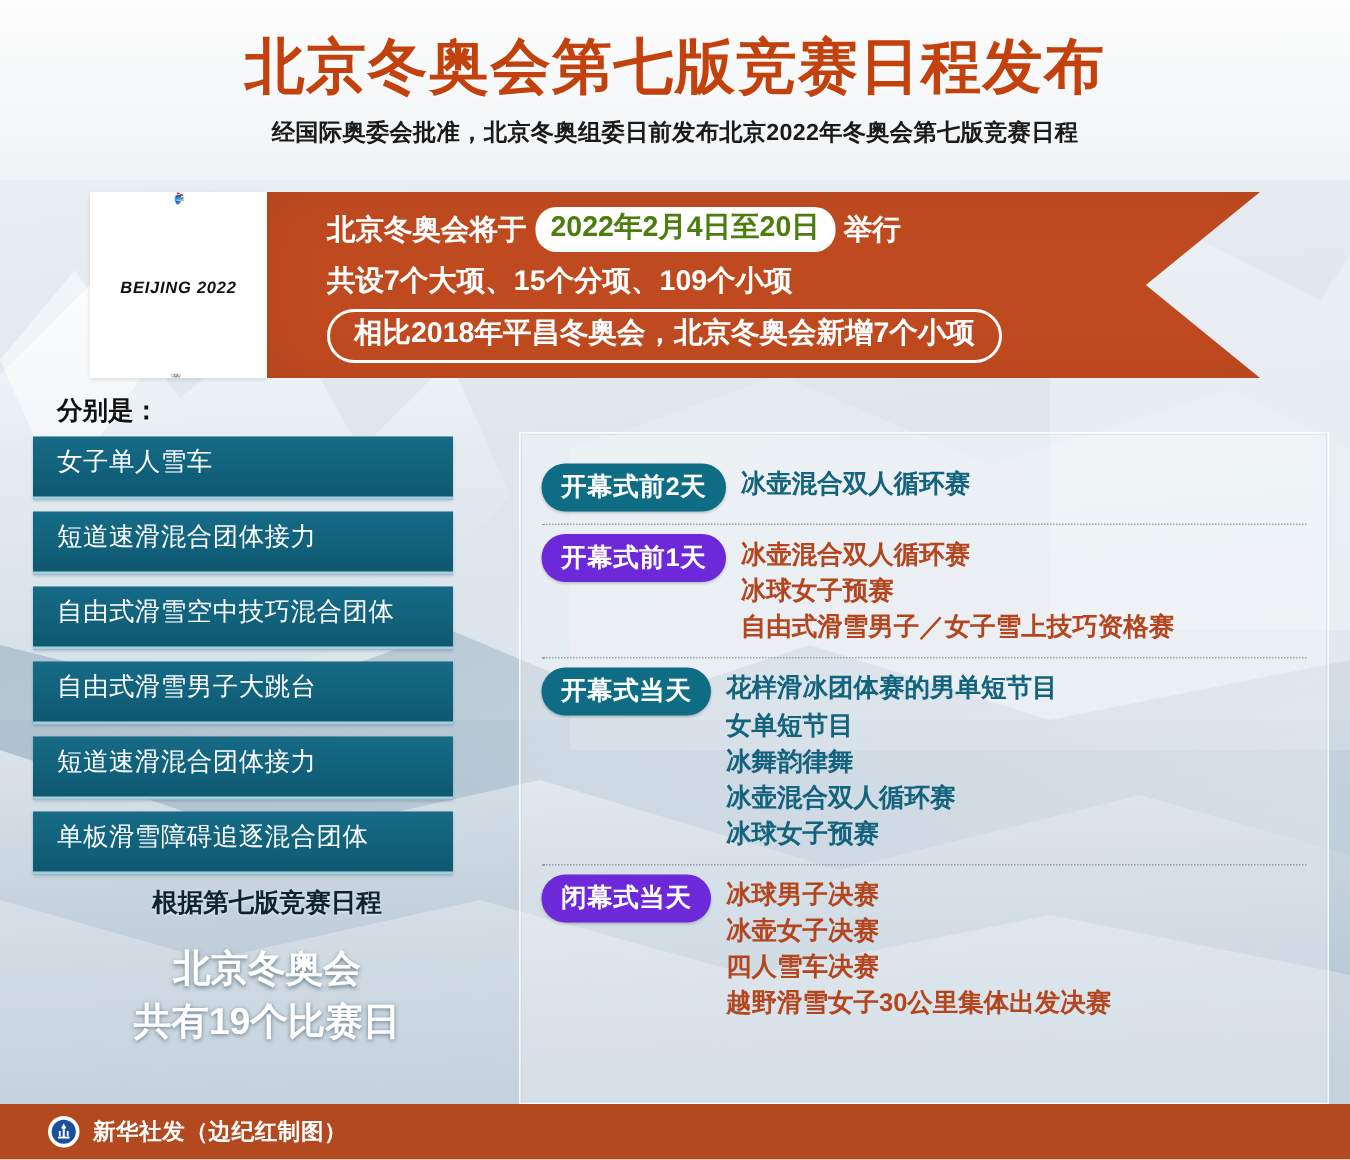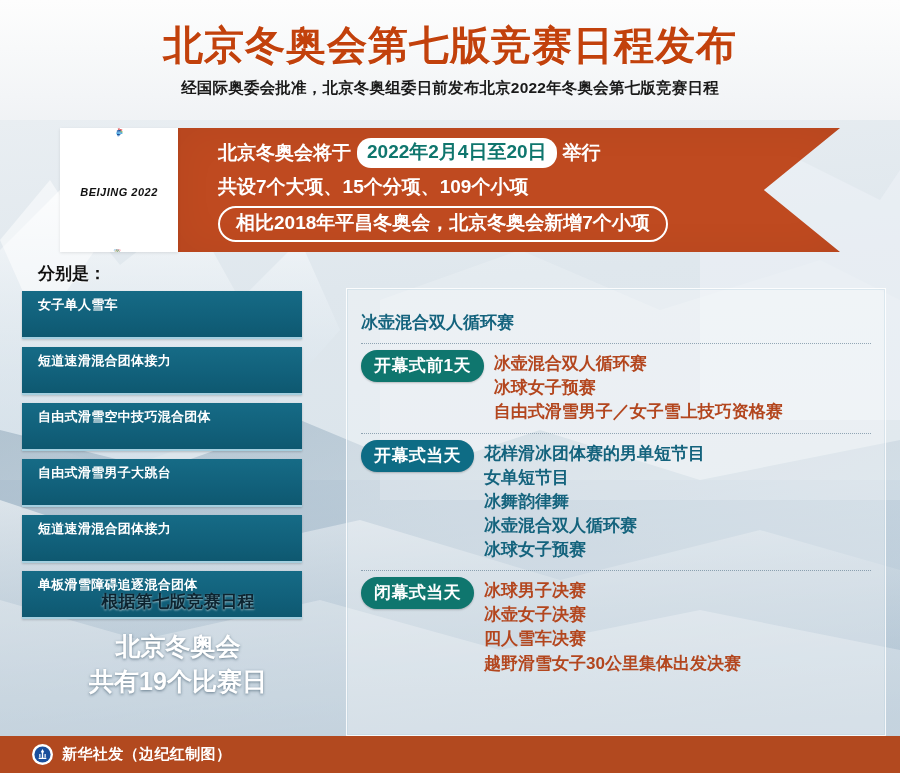--- a/index.html
+++ b/index.html
@@ -63,41 +63,41 @@
     clip-path: polygon(0 0, 100% 0, 88.5% 50%, 100% 100%, 0 100%);
     box-shadow: inset 0 0 40px rgba(0,0,0,.05);
   }
   .banner-lines {
     position: absolute; left: 150px; top: 0; width: 620px; height: 124px; z-index: 5;
     display: flex; flex-direction: column; justify-content: center; gap: 6px;
     padding-left: 8px;
   }
   .bline { display: flex; align-items: center; color: #fff; font-size: 19px; font-weight: bold; white-space: nowrap; }
   .pill-solid {
-    display: inline-block; background: #ffffff; color: #0f766e;
+    display: inline-block; background: #ffffff; color: #4d7c0f;
     border-radius: 14px; padding: 1px 10px 3px; margin: 0 6px;
     font-weight: bold; font-size: 19px; line-height: 1.35;
   }
   .pill-outline {
     display: inline-block; border: 2px solid #ffffff; color: #ffffff;
     border-radius: 18px; padding: 2px 16px 4px; font-weight: bold; font-size: 19px;
     line-height: 1.35;
   }
   .bline em { font-style: normal; }
 
   
   .left-col { position: absolute; left: 22px; top: 262px; width: 280px; z-index: 3; }
   .left-head {
     font-size: 17px; font-weight: bold; color: #111; margin-left: 16px; margin-bottom: 6px;
     text-shadow: 0 1px 1px rgba(255,255,255,.75);
   }
   .ev-bar {
     position: relative; background: linear-gradient(180deg,#166b86 0%, #11607a 60%, #0e5870 100%);
-    color: #ffffff; font-size: 13px; font-weight: bold;
-    padding: 5px 10px 23px 16px; margin-bottom: 8px;
+    color: #ffffff; font-size: 17px; font-weight: normal;
+    padding: 5px 10px 12px 16px; margin-bottom: 8px;
     border-bottom: 2px solid rgba(190,225,238,.85);
     box-shadow: 0 1px 2px rgba(0,0,0,.18);
     white-space: nowrap; letter-spacing: .3px;
   }
 
   .concl { position: absolute; left: 22px; top: 590px; width: 312px; z-index: 3; text-align: center; }
   .concl-small {
     font-size: 17px; font-weight: bold; color: #0d2430; margin-bottom: 16px;
     text-shadow: 0 1px 2px rgba(255,255,255,.6);
   }
@@ -115,21 +115,21 @@
     padding: 14px 14px 10px 14px;
   }
   .sched-row { display: flex; align-items: flex-start; padding: 6px 0 8px 0; }
   .sched-row + .sched-row { border-top: 1px dotted rgba(90,120,140,.62); }
   .tag {
     flex: 0 0 auto; border-radius: 16px; color: #ffffff; font-weight: bold;
     font-size: 17px; padding: 4px 13px 5px; margin-right: 10px; white-space: nowrap;
     box-shadow: 0 1px 2px rgba(0,0,0,.22); letter-spacing: .4px;
   }
   .tag-teal { background: #0e6c85; }
-  .tag-orange { background: #0f766e; }
+  .tag-orange { background: #6d28d9; }
   .items { padding-top: 2px; }
   .items div { font-size: 17px; font-weight: bold; line-height: 1.42; white-space: nowrap; }
   .items.teal div { color: #14637d; }
   .items.orange div { color: #b3461e; }
 
   
   .footer {
     position: absolute; left: 0; bottom: 0; width: 900px; height: 37px; z-index: 5;
     background: #b2491f; display: flex; align-items: center; padding-left: 32px;
   }
@@ -227,20 +227,21 @@
 
 <div class="concl">
   <div class="concl-small">根据第七版竞赛日程</div>
   <div class="concl-big">北京冬奥会</div>
   <div class="concl-big">共有19个比赛日</div>
 </div>
 
 <div class="right-panel">
 
   <div class="sched-row">
+    <div class="tag tag-teal">开幕式前2天</div>
     <div class="items teal">
       <div>冰壶混合双人循环赛</div>
     </div>
   </div>
 
   <div class="sched-row">
     <div class="tag tag-orange">开幕式前1天</div>
     <div class="items orange">
       <div>冰壶混合双人循环赛</div>
       <div>冰球女子预赛</div>

